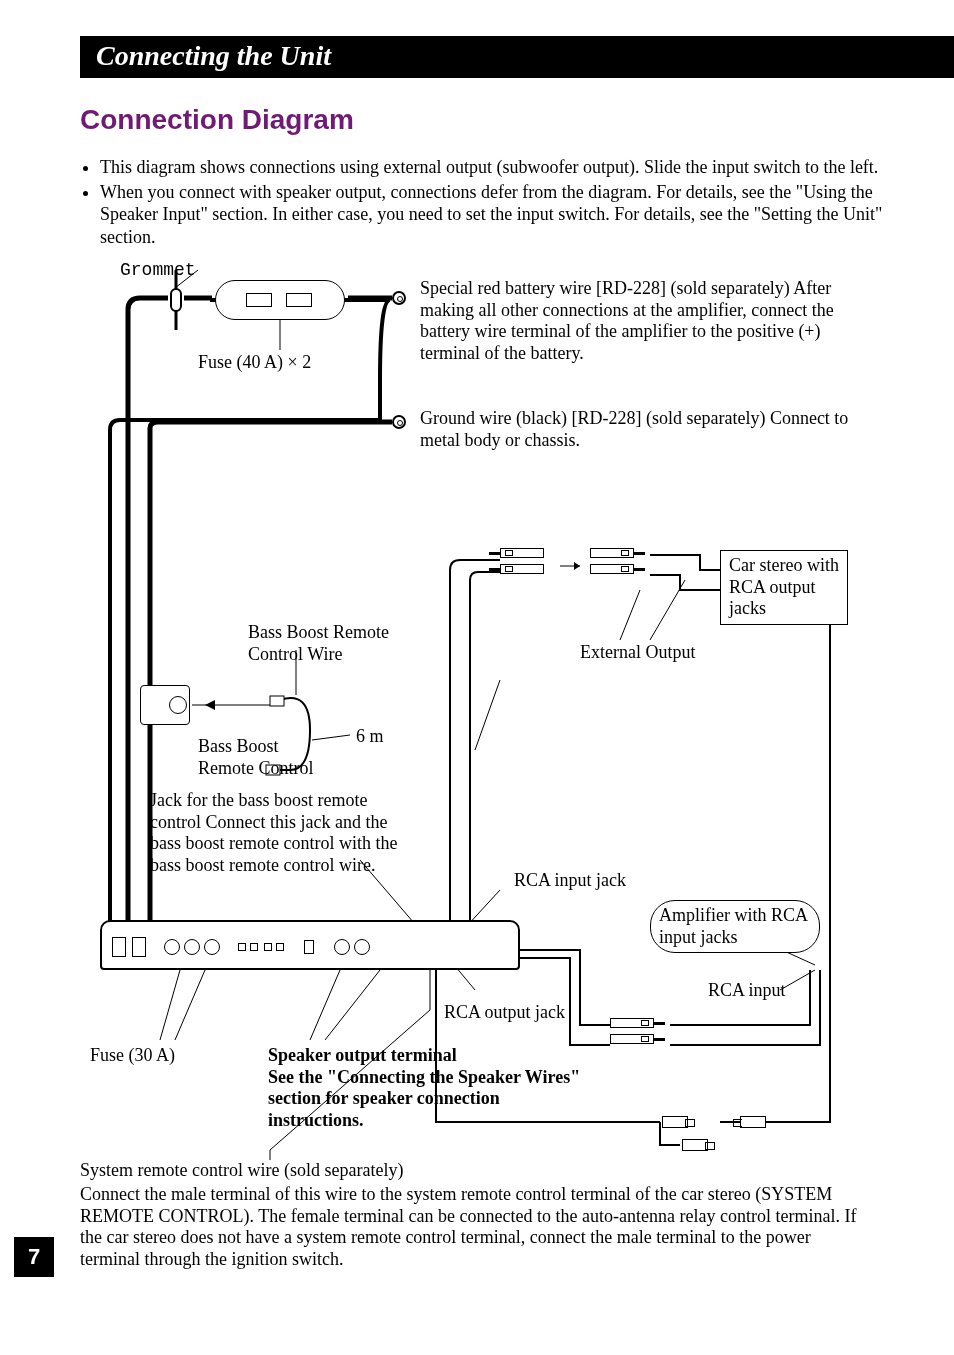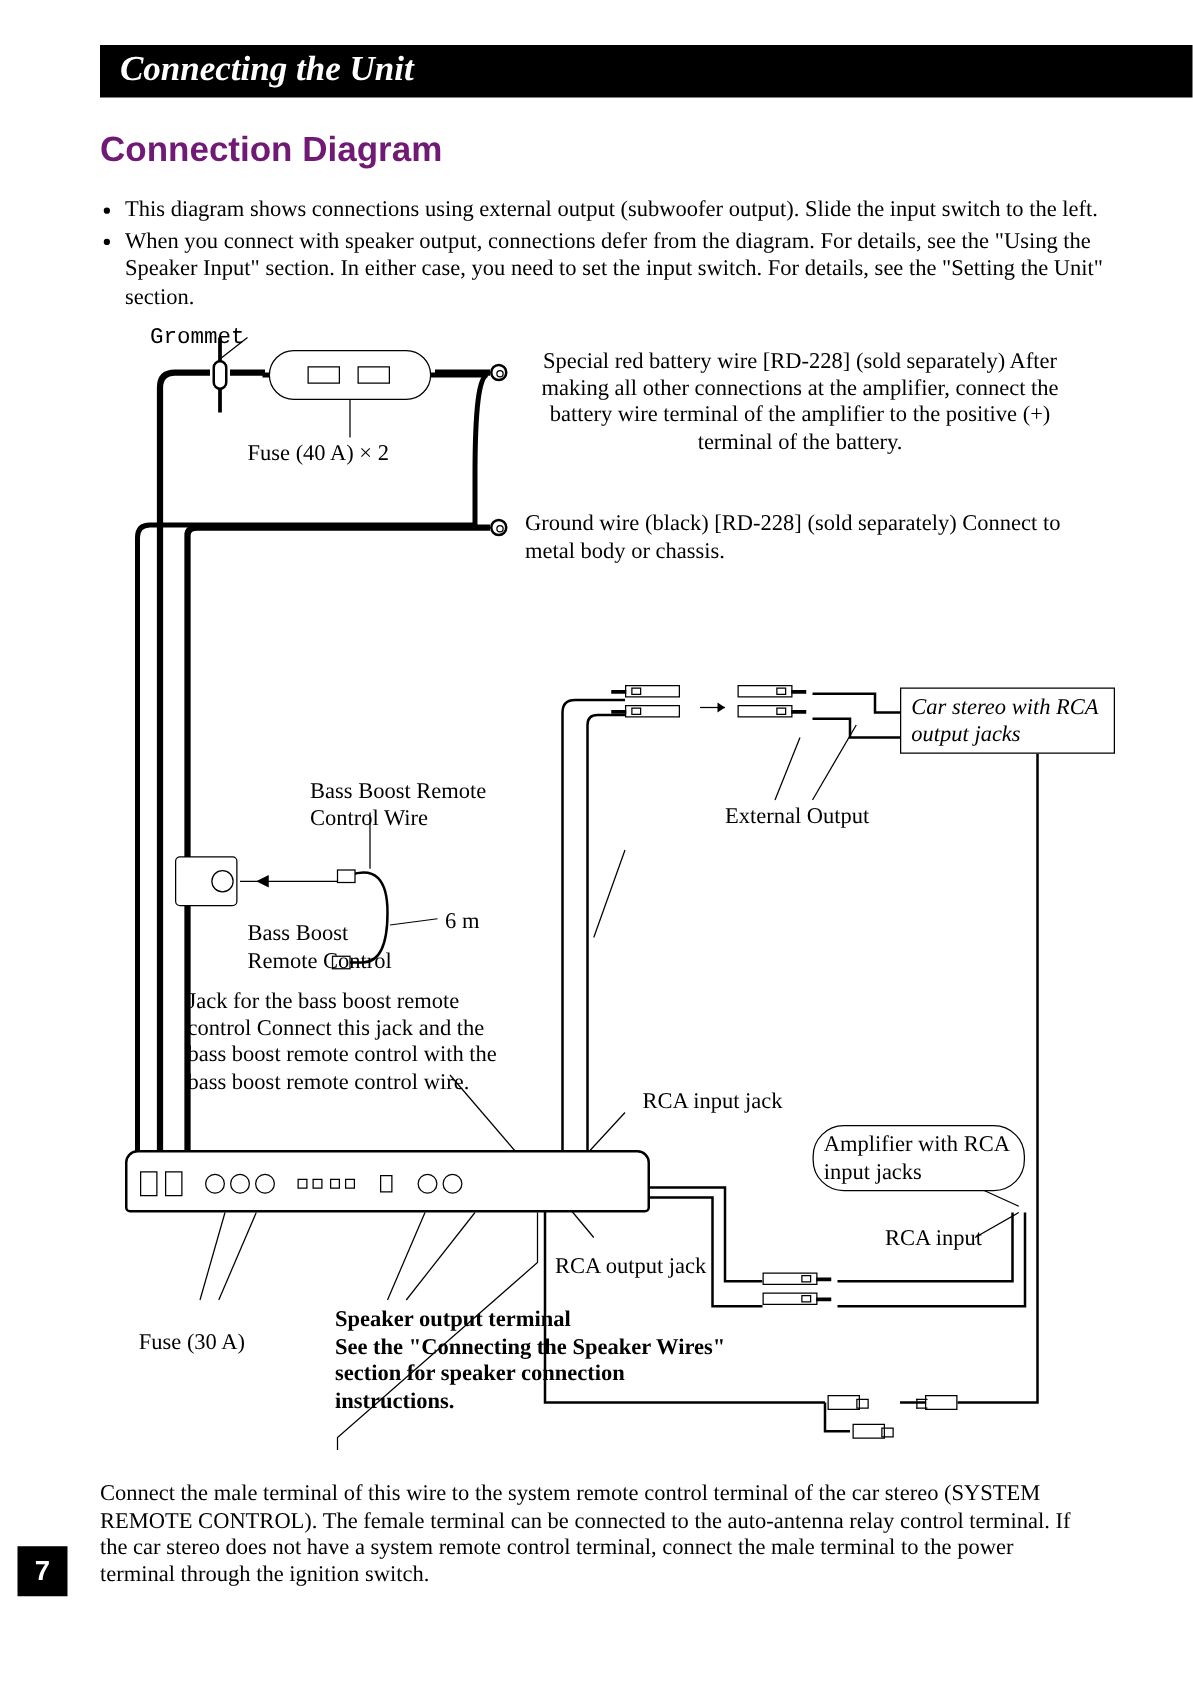--- a/index.html
+++ b/index.html
@@ -341,44 +341,45 @@
   </div>
 
   <div class="amp2"></div>
 
   <div class="conn-male" style="left:582px; top:866px;"></div>
   <div class="conn-female" style="left:660px; top:866px;"></div>
   <div class="conn-male" style="left:602px; top:889px;"></div>
 
   <div class="label" style="left:40px; top:10px;font-family:Liberation Mono, monospace;">Grommet</div>
   <div class="label" style="left:118px; top:102px;">Fuse (40 A) × 2</div>
-  <div class="label" style="left:340px; top:28px; width:440px;text-align:center;">Special red battery wire [RD-228] (sold separately) After making all other connections at the amplifier, connect the battery wire terminal of the amplifier to the positive (+) terminal of the battery.</div>
+  <div class="label" style="left:340px; top:28px; width:440px;">Special red battery wire [RD-228] (sold separately) After making all other connections at the amplifier, connect the battery wire terminal of the amplifier to the positive (+) terminal of the battery.</div>
   <div class="label" style="left:340px; top:158px; width:440px;">Ground wire (black) [RD-228] (sold separately) Connect to metal body or chassis.</div>
 
-  <div class="box" style="left:640px; top:300px; width:172px;font-style:italic;">Car stereo with RCA output jacks</div>
+  <div class="box" style="left:640px; top:300px; width:128px;">Car stereo with RCA output jacks</div>
 
   <div class="label" style="left:500px; top:392px;">External Output</div>
 
   <div class="label" style="left:168px; top:372px; width:180px;">Bass Boost Remote Control Wire</div>
   <div class="label" style="left:118px; top:486px; width:140px;">Bass Boost Remote Control</div>
   <div class="label" style="left:276px; top:476px;">6 m</div>
 
   <div class="label" style="left:70px; top:540px; width:260px;">Jack for the bass boost remote control Connect this jack and the bass boost remote control with the bass boost remote control wire.</div>
 
   <div class="label" style="left:434px; top:620px;">RCA input jack</div>
 
   <div class="box" style="left:570px; top:650px; width:170px;border-radius:25px;">Amplifier with RCA input jacks</div>
   <div class="label" style="left:628px; top:730px;">RCA input</div>
 
   <div class="label" style="left:364px; top:752px;">RCA output jack</div>
 
-  <div class="label" style="left:10px; top:813px;margin-left:21px;">Fuse (30 A)</div>
+  <div class="label" style="left:10px; top:795px;">Fuse (30 A)</div>
 
   <div class="label" style="left:188px; top:795px; width:320px; white-space:pre-line;font-weight:bold;">Speaker output terminal
 See the "Connecting the Speaker Wires" section for speaker connection instructions.</div>
 
+  <div class="label" style="left:0px; top:910px;">System remote control wire (sold separately)</div>
   <div class="label" style="left:0px; top:934px; width:780px;">Connect the male terminal of this wire to the system remote control terminal of the car stereo (SYSTEM REMOTE CONTROL). The female terminal can be connected to the auto-antenna relay control terminal. If the car stereo does not have a system remote control terminal, connect the male terminal to the power terminal through the ignition switch.</div>
 
 </div>
 
 <div class="page-num">
   <span>7</span>
 </div>
 
 </body></html>

